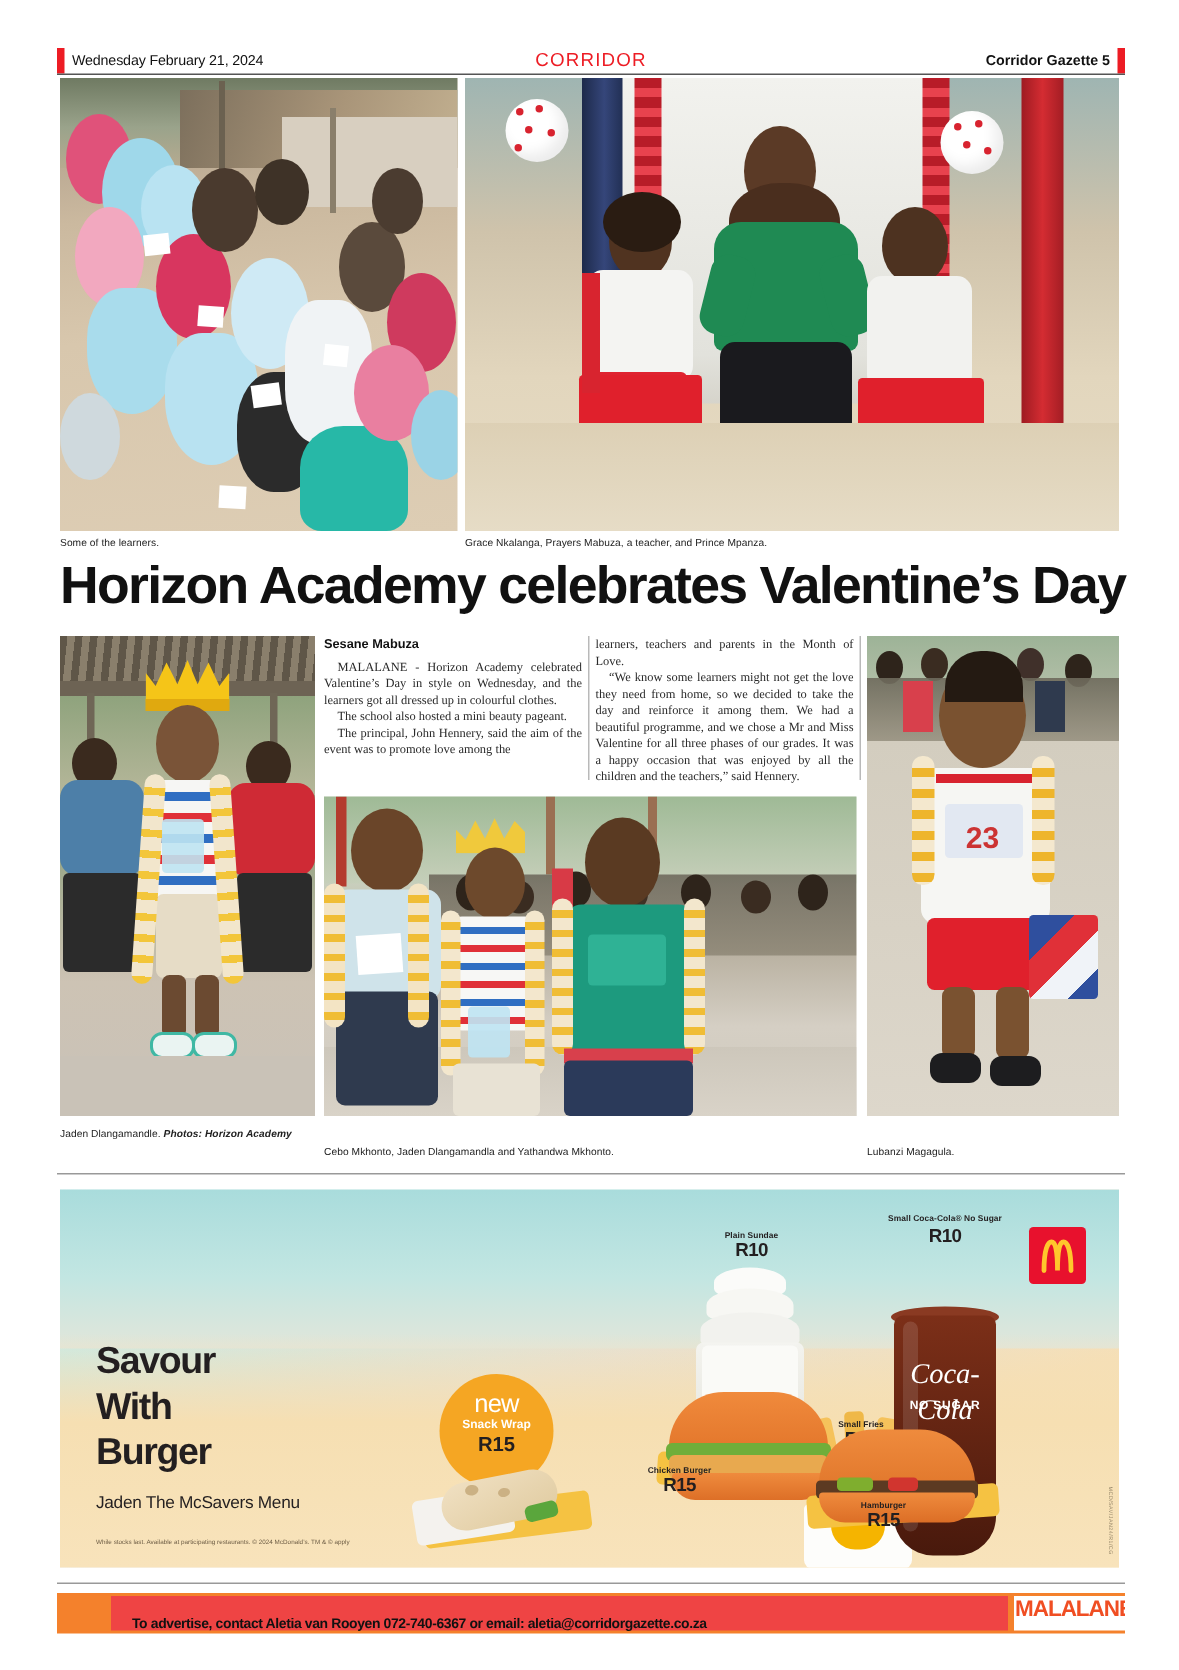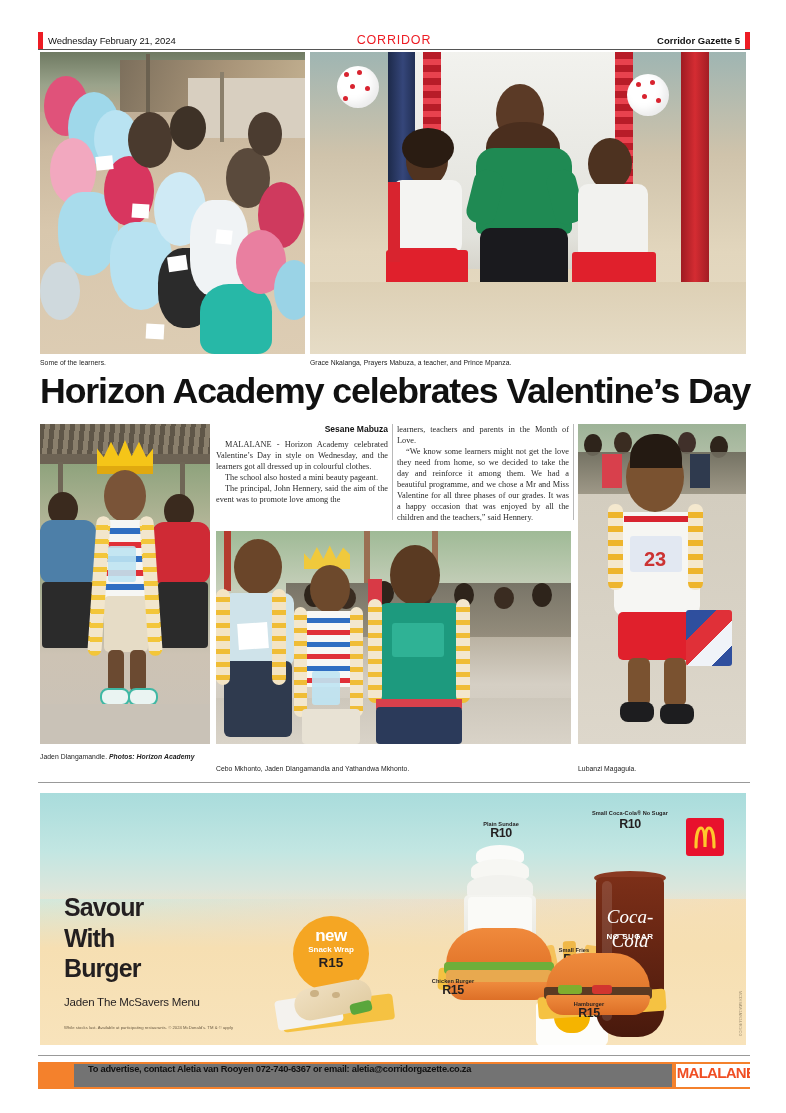--- a/index.html
+++ b/index.html
@@ -106,21 +106,21 @@
     transform: scaleX(1.02);
     transform-origin: left center;
     white-space: nowrap;
   }
 
   
   .byline {
     position: absolute;
     left: 216px; top: 424px;
     width: 172px;
-    text-align: right;
+    text-align: left;
     font-size: 8.5px;
     font-weight: bold;
     color: #111;
   }
   .col {
     position: absolute;
     font-family: "Liberation Serif", serif;
     font-size: 8.3px;
     line-height: 1.32;
     color: #2a2a2a;
@@ -255,21 +255,21 @@
 
   .newcircle {
     position: absolute;
     left: 253px; top: 123px;
     width: 76px; height: 76px;
     border-radius: 50%;
     background: #f5a623;
     text-align: center;
     color: #fff;
   }
-  .newcircle .n-new { font-size: 17px; font-weight: bold; margin-top: 10px; letter-spacing: -0.5px; }
+  .newcircle .n-new { font-size: 17px; font-weight: normal; margin-top: 10px; letter-spacing: -0.5px; }
   .newcircle .n-name { font-size: 8px; font-weight: bold; margin-top: -1px; }
   .newcircle .n-price { font-size: 13.5px; font-weight: bold; color:#231f20; margin-top: 1px; }
 
   .plabel {
     position: absolute;
     text-align: center;
     color: #231f20;
   }
   .plabel .pname { font-size: 5.6px; font-weight: bold; letter-spacing: 0.05px; white-space: nowrap; }
   .plabel .pprice { font-size: 12.5px; font-weight: bold; letter-spacing: -0.4px; margin-top: -1px; }
@@ -305,23 +305,23 @@
     position: absolute;
     left: 38px; top: 1062px;
     width: 712px; height: 27px;
     background: #f4812c;
     overflow: hidden;
   }
   .footer-inner {
     position: absolute;
     left: 36px; top: 2px;
     width: 598px; height: 23px;
-    background: #737373;
+    background: #ef4444;
     display: flex;
-    align-items: flex-start;
+    align-items: flex-end;
   }
   .footer-text {
     font-size: 9.3px;
     font-weight: bold;
     color: #111;
     margin-left: 14px;
     letter-spacing: -0.25px;
     white-space: nowrap;
   }
   .footer-logo {

